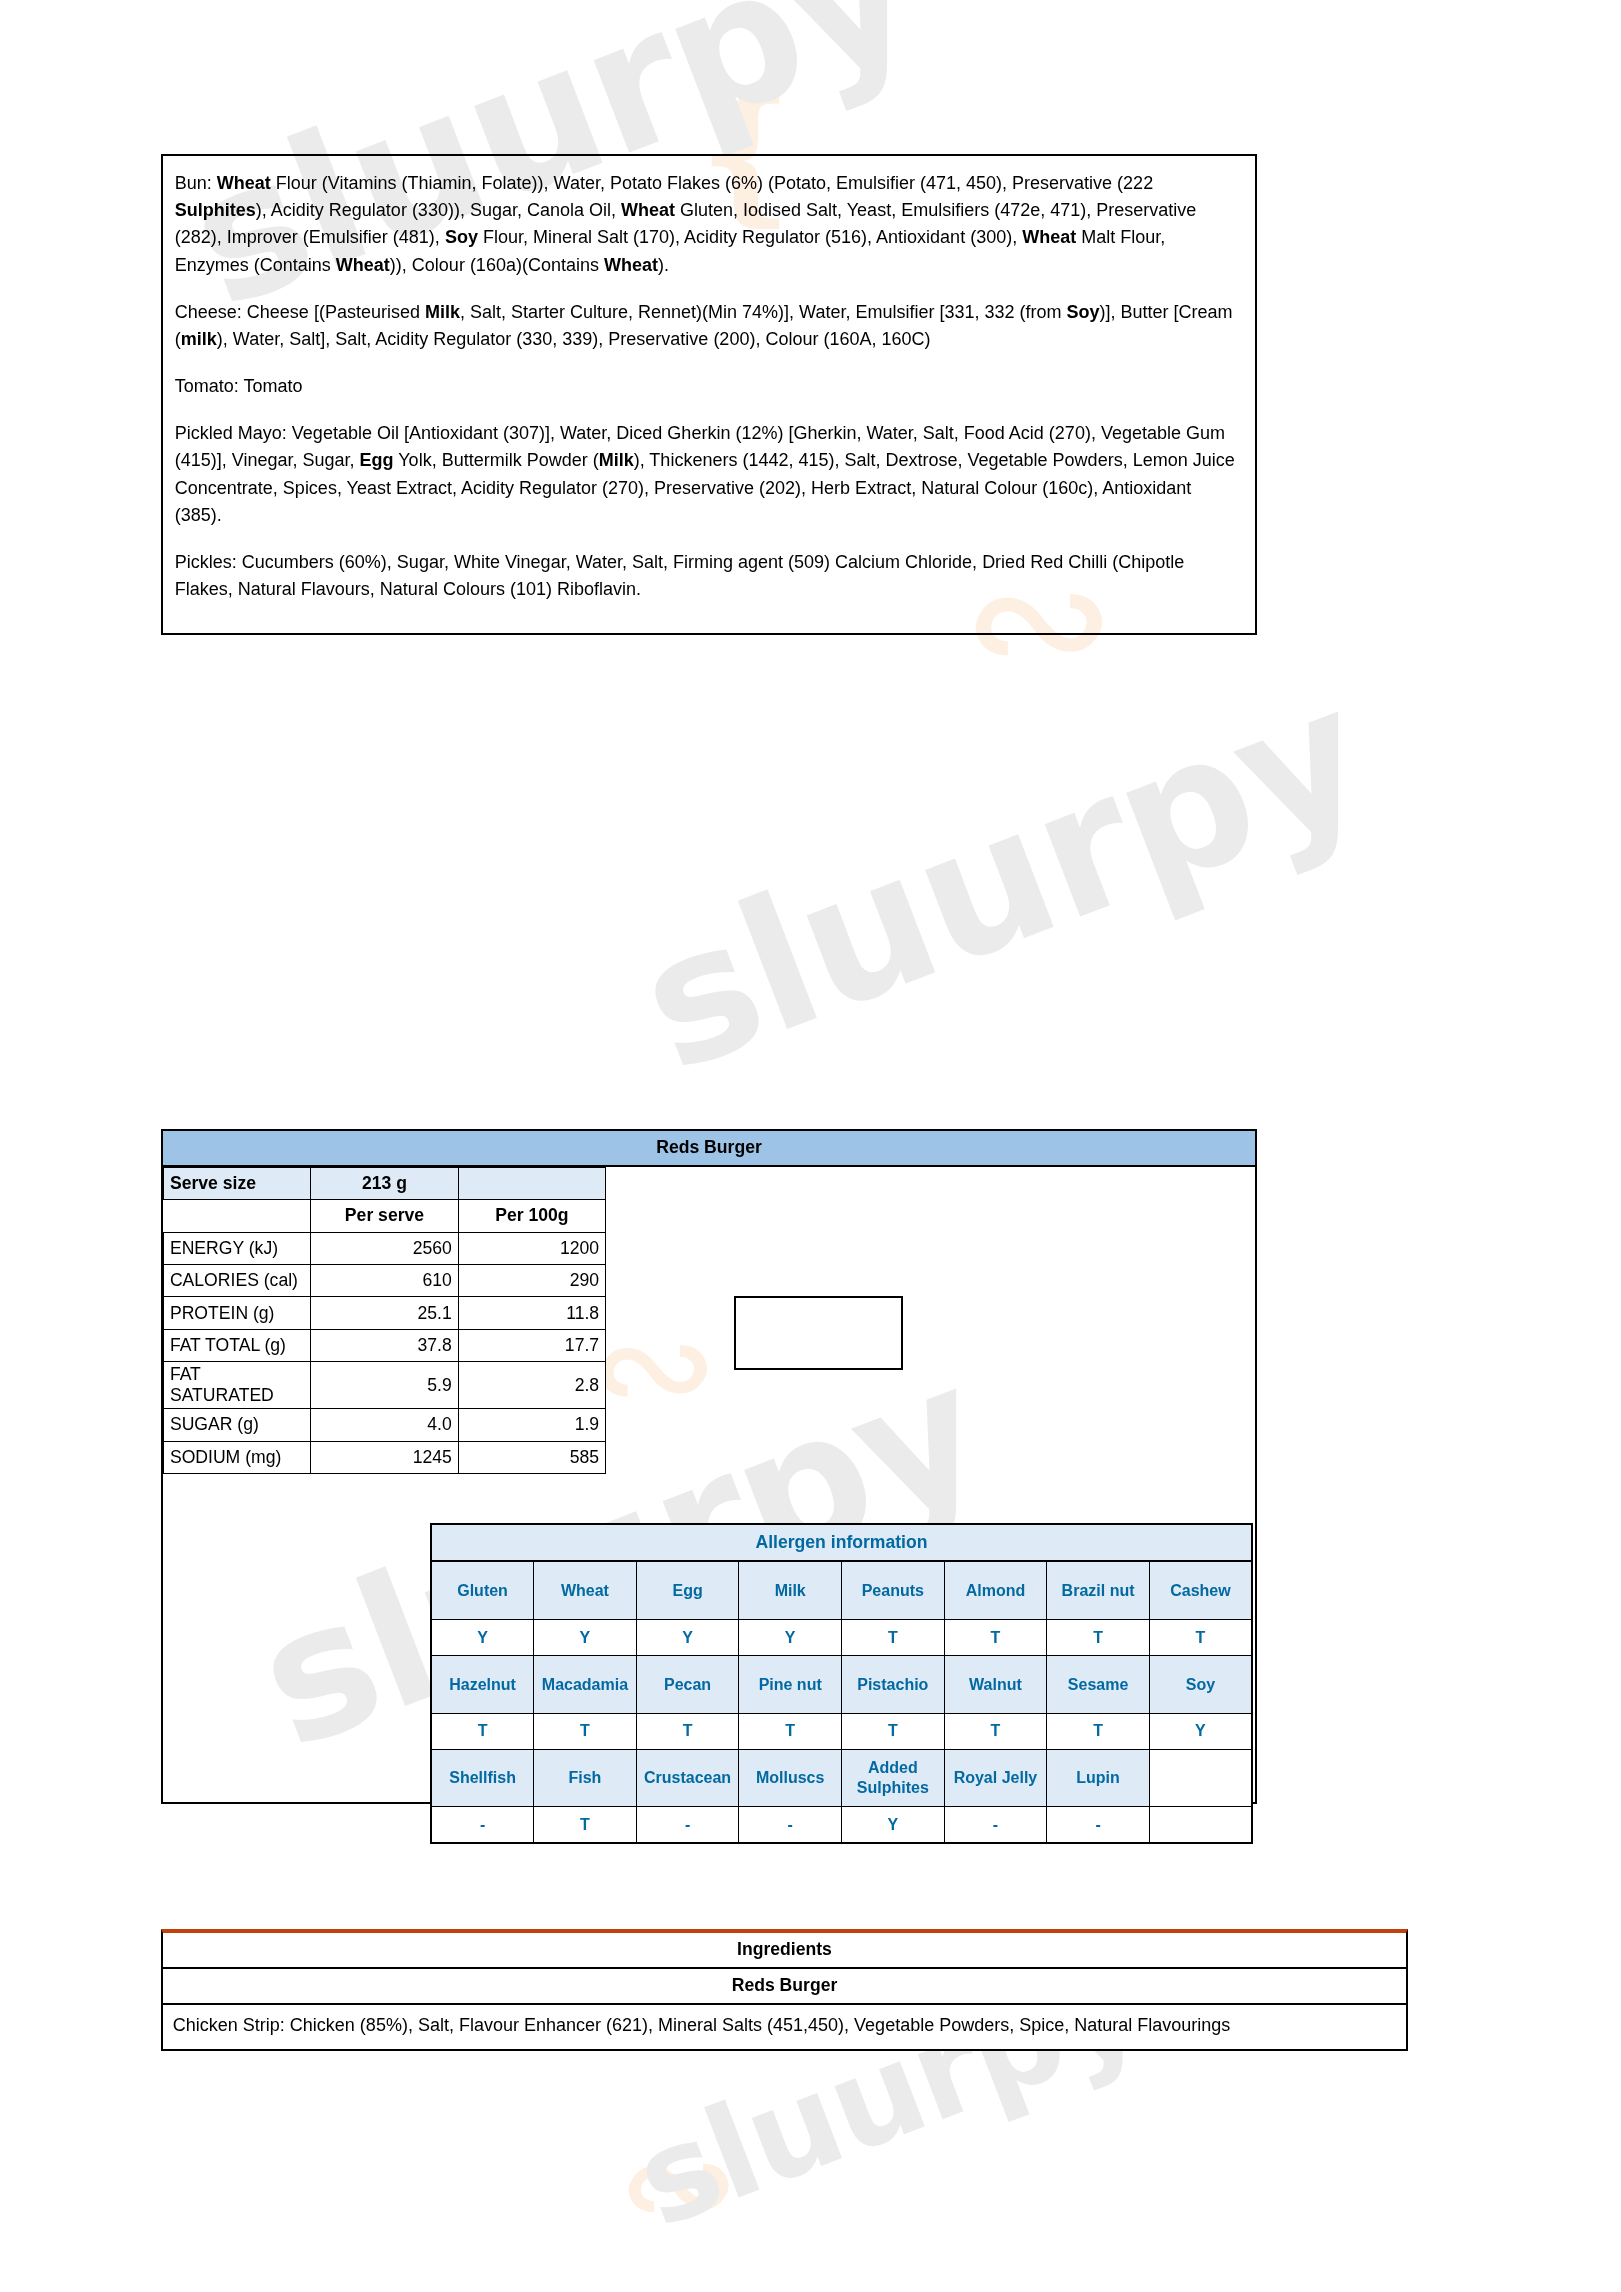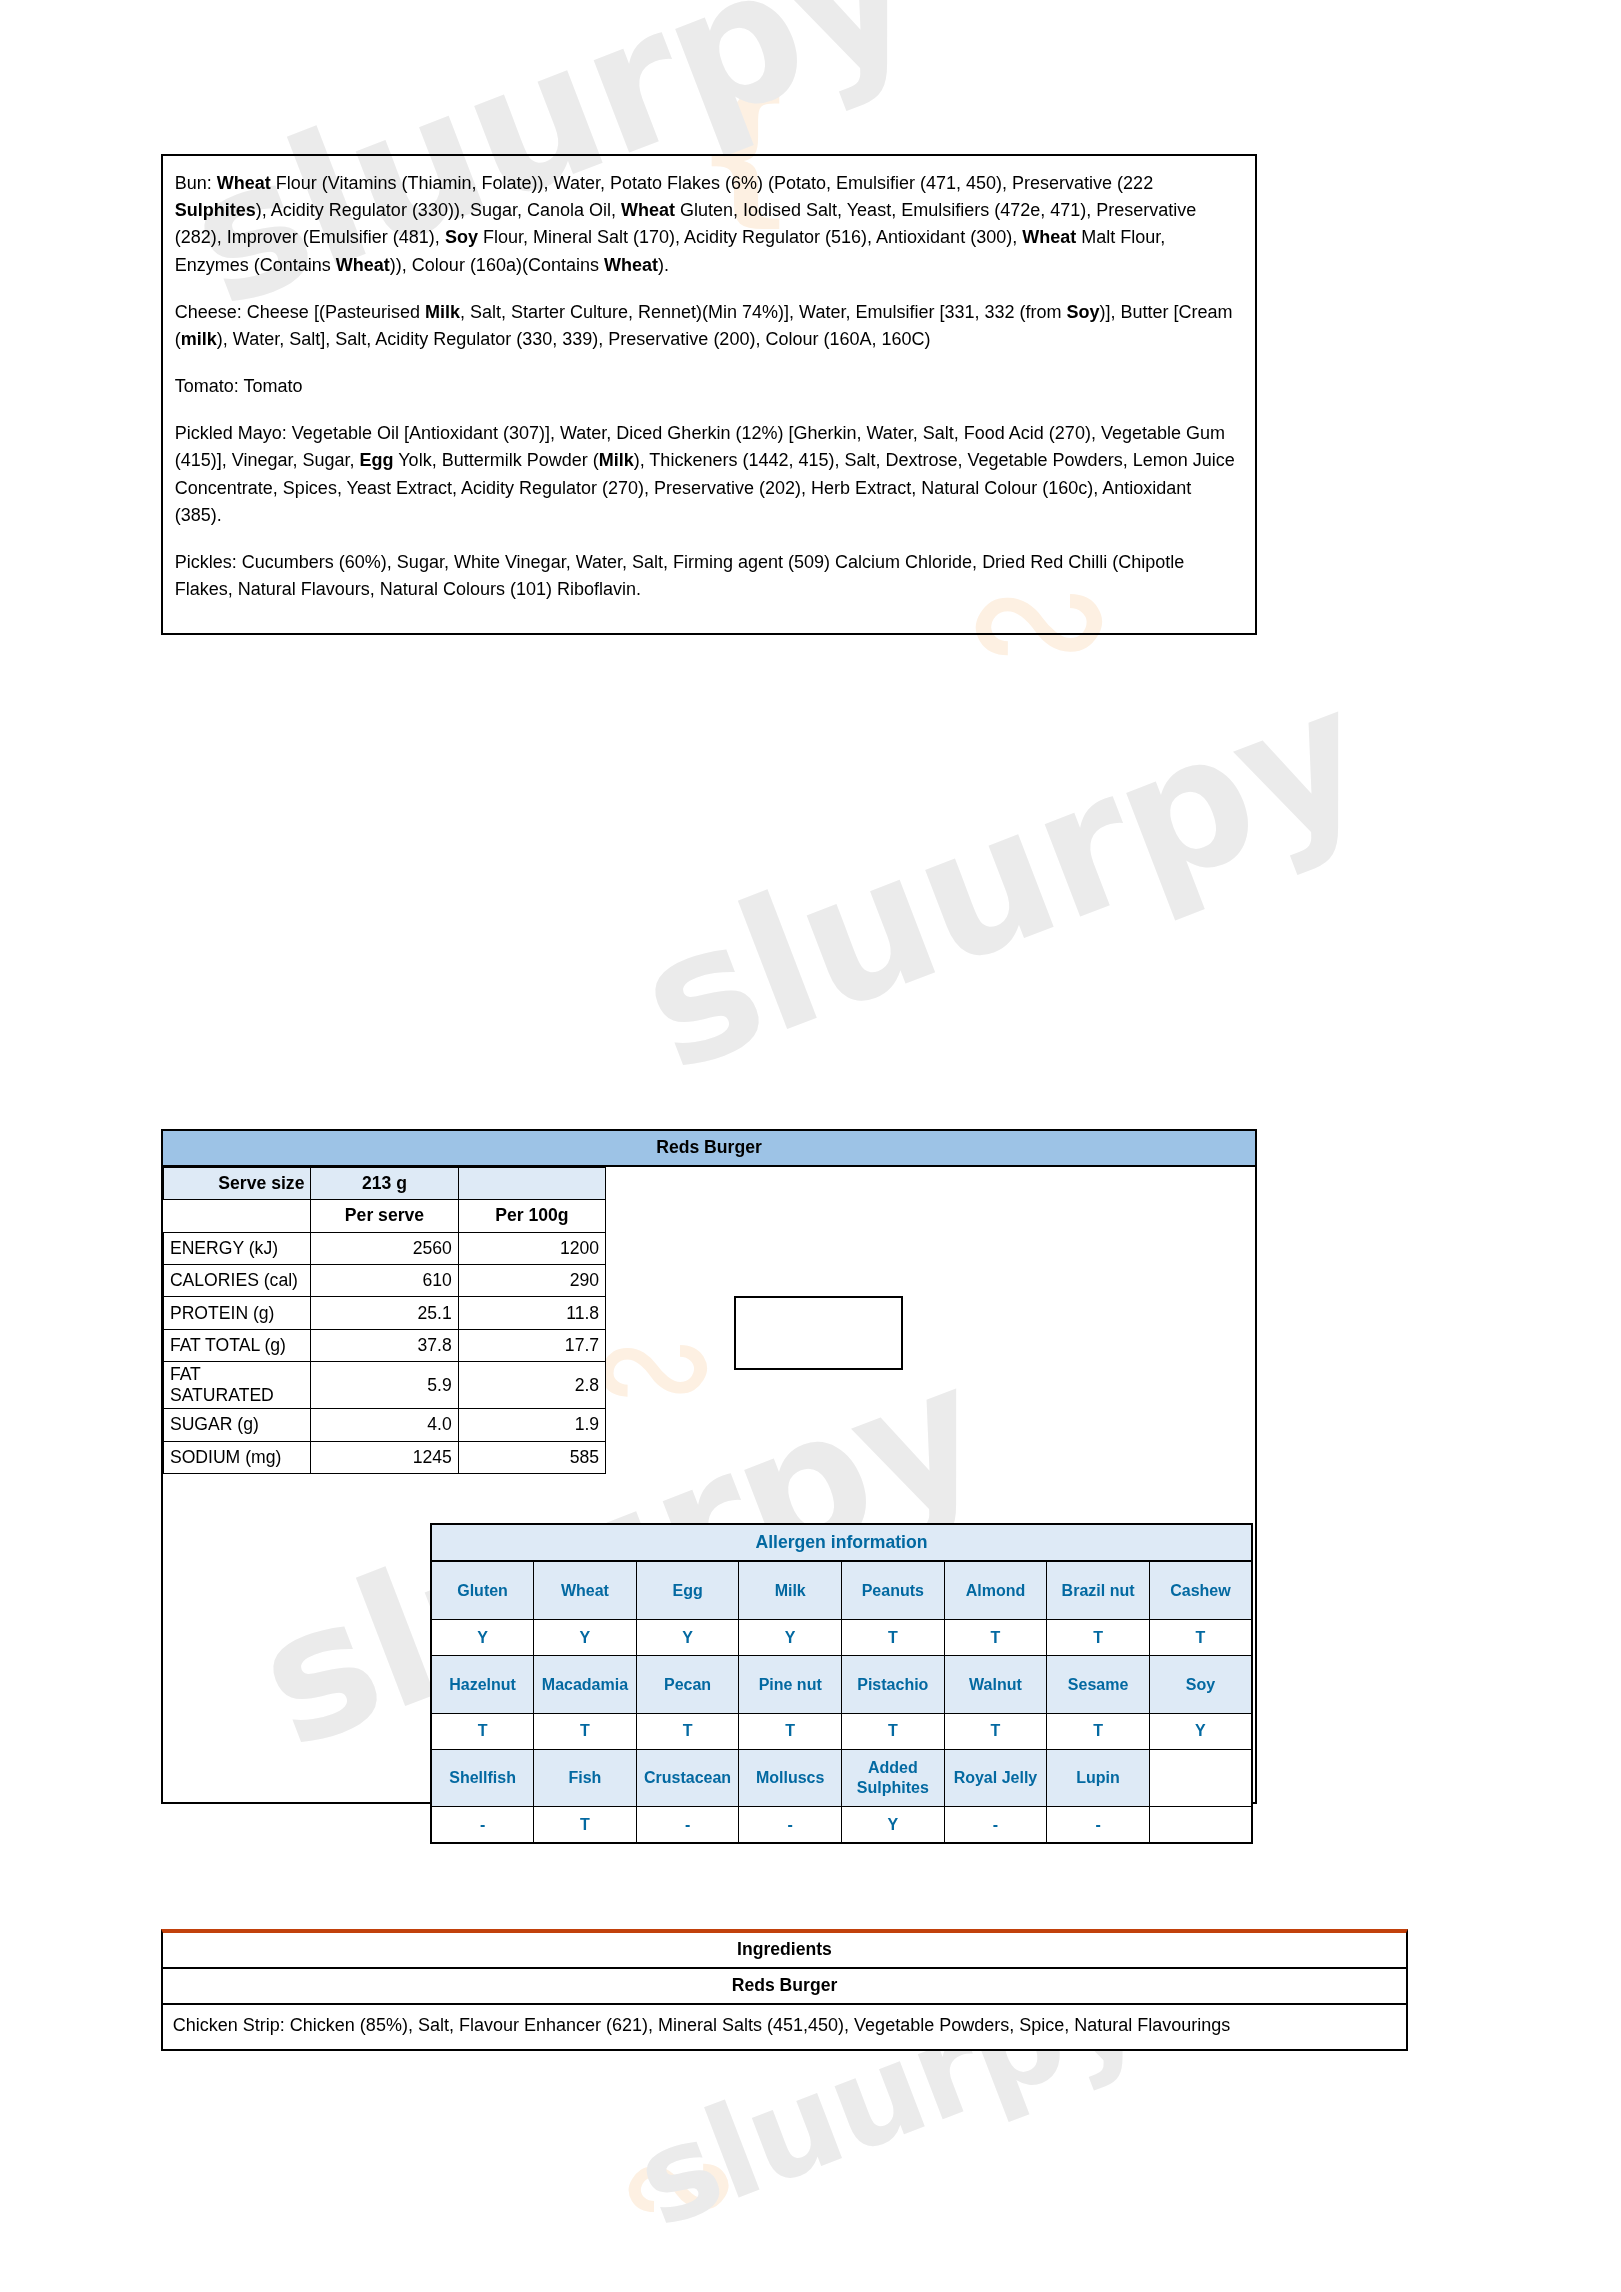--- a/index.html
+++ b/index.html
@@ -117,21 +117,20 @@
   }
   table.nutri td.num {
     text-align: right;
     width: 113px;
   }
   table.nutri tr.head td {
     background: #DEEAF6;
     font-weight: bold;
   }
   table.nutri td.serve-lbl {
-    text-align: right;
     font-weight: bold;
     background: #DEEAF6;
     margin-top: 19px;
   }
   table.nutri td.serve-val {
     text-align: center;
     font-weight: bold;
     background: #DEEAF6;
   }
   table.nutri td.serve-blank {

